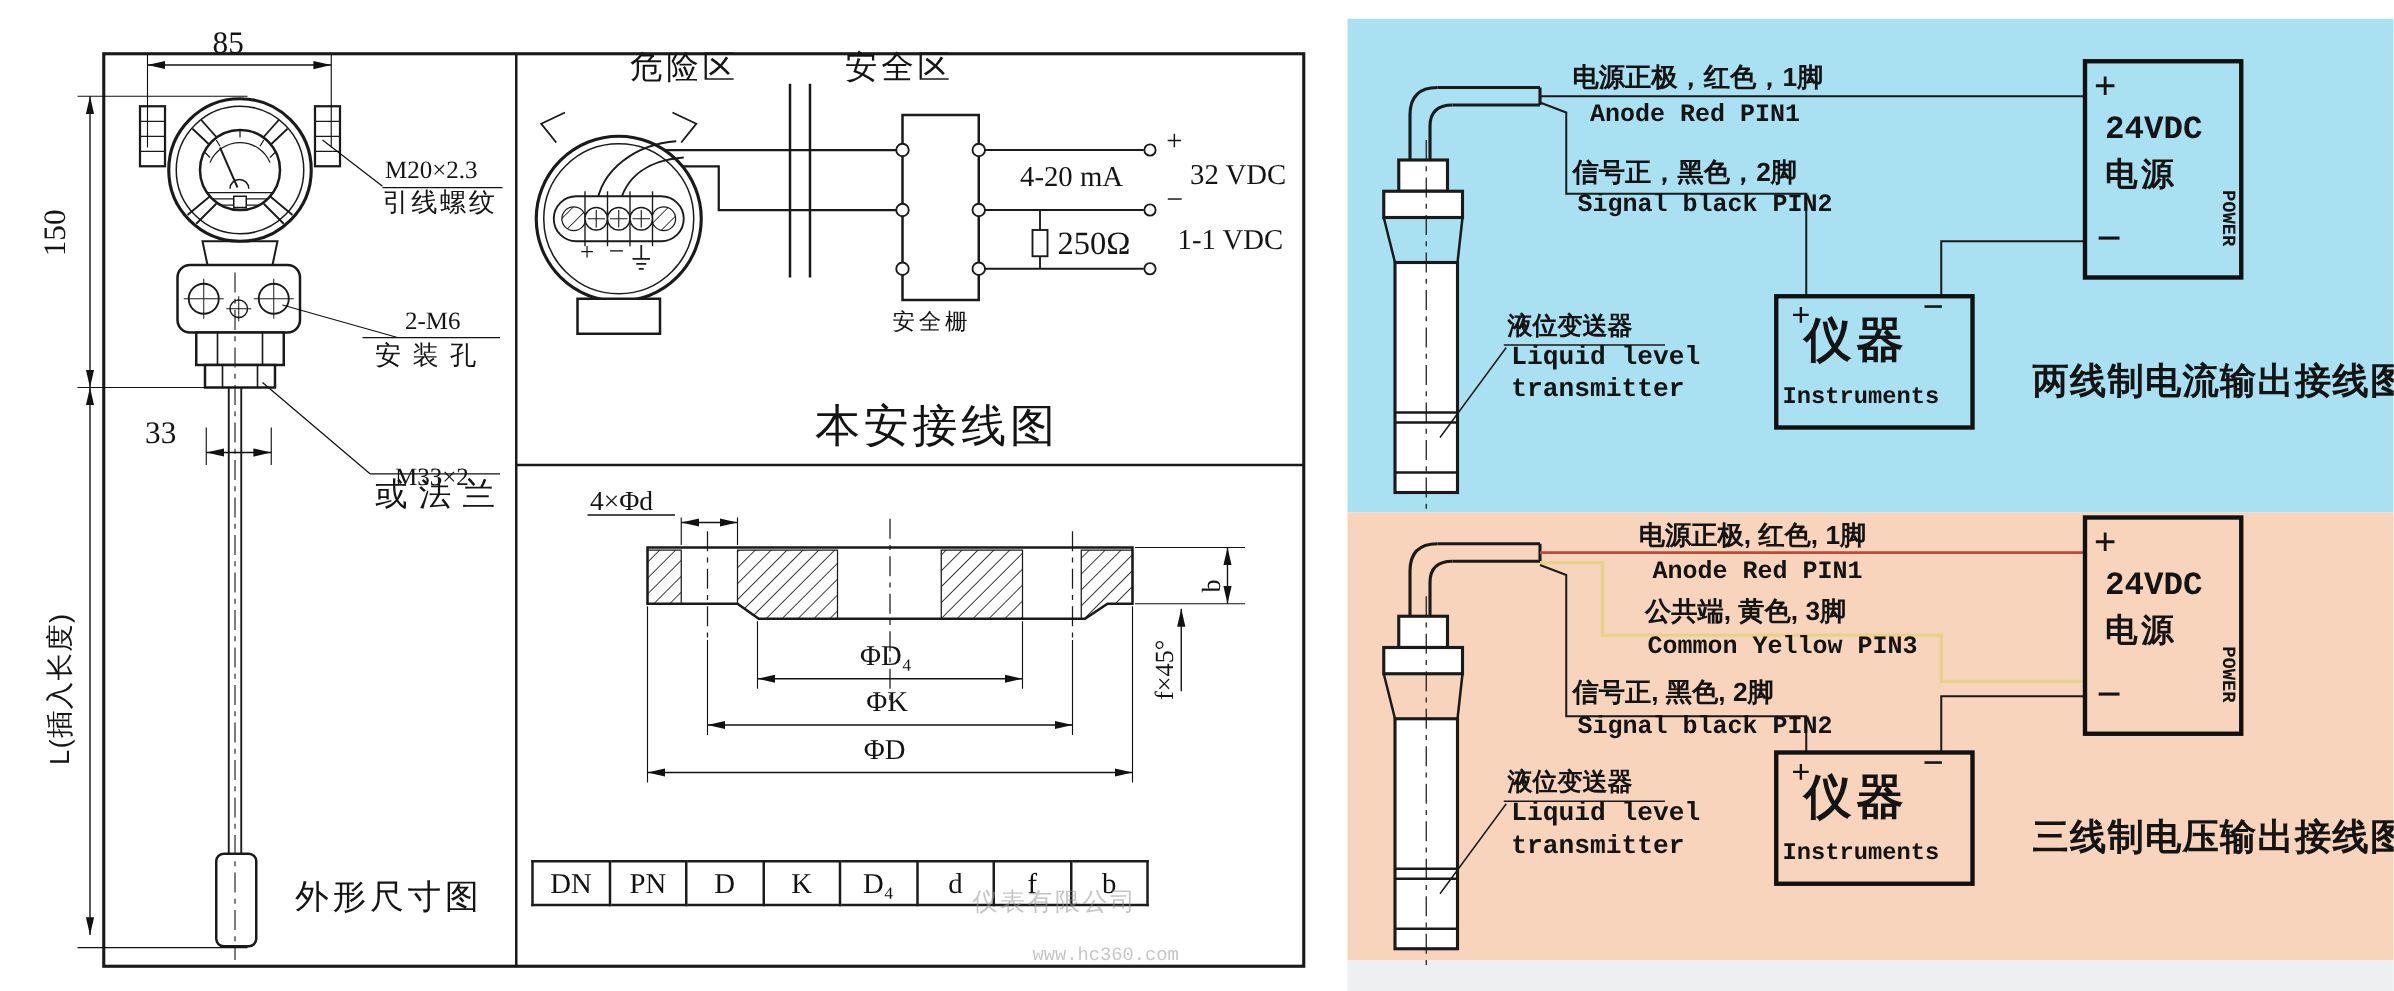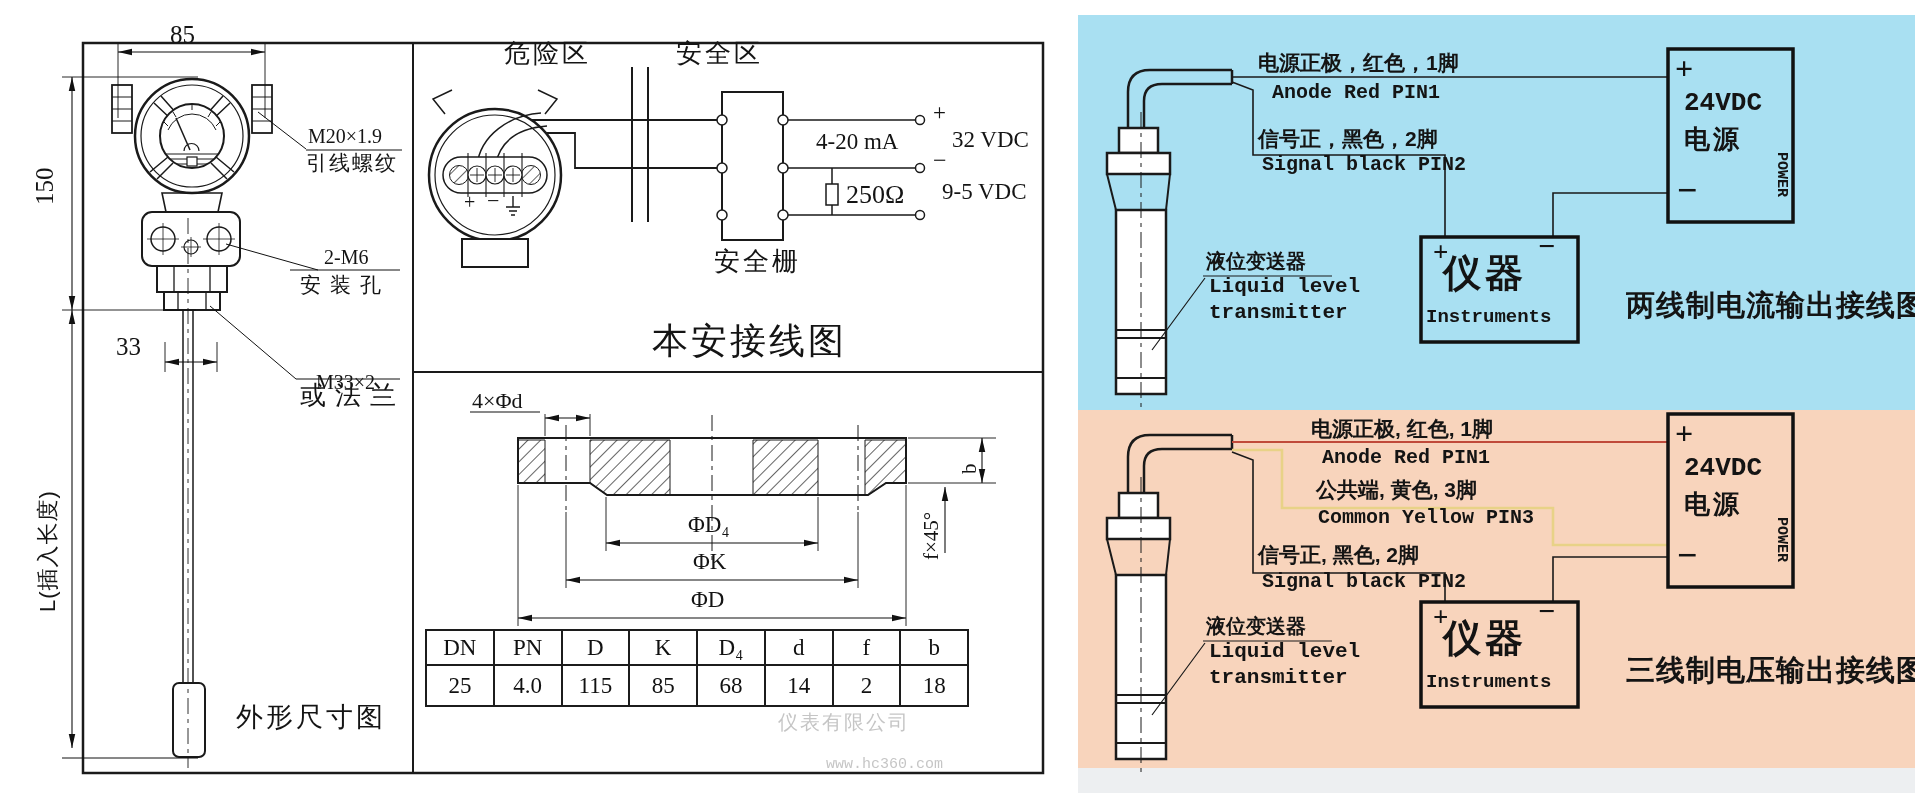--- a/index.html
+++ b/index.html
@@ -7,21 +7,21 @@
          font-family:"Liberation Sans",sans-serif;color:#111;padding-left:20px;}
   svg{position:absolute;left:0;top:0;}
   .t{position:absolute;white-space:nowrap;line-height:1.05;color:#141414;}
   .ser{font-family:"Liberation Serif",serif;}
   .mono{font-family:"Liberation Mono",monospace;}
   .cjk{font-family:"Liberation Sans",sans-serif;}
   .b{font-weight:700;}
   .rot-ccw{transform:rotate(-90deg);transform-origin:0 0;}
   .rot-cw{transform:rotate(90deg);transform-origin:0 0;}
   .wm{color:rgba(150,150,150,.55);}
-  table.flg{position:absolute;left:425px;top:629px;width:544px;border-collapse:collapse;
+  table.flg{position:absolute;left:425px;top:688px;width:494px;border-collapse:collapse;
             table-layout:fixed;font-family:"Liberation Serif",serif;font-size:23px;}
   table.flg td{border:2px solid #1c1c1c;text-align:center;padding:0;}
   table.flg tr.hd td{height:33px;}
   table.flg tr.dr td{height:39px;}
 </style>
 </head>
 <body>
 
 <div id="stage">
 
@@ -189,71 +189,61 @@
       <path d="M1553 602 V557 H1668"></path>
       <path d="M1152 715 L1205 643 M1203 641 H1332" stroke-width="1.2"></path>
     </g>
     <rect x="1421" y="602" width="157" height="105" fill="none" stroke="#111" stroke-width="3.5"></rect>
     <rect x="1668" y="414" width="125" height="173" fill="none" stroke="#111" stroke-width="3.5"></rect>
   </g>
 </svg>
 
 <div class="t ser" style="left:170px;top:22px;font-size:25px">85</div>
 <div class="t ser rot-ccw" style="left:32px;top:205px;font-size:25px">150</div>
-<div class="t ser" style="left:308px;top:126px;font-size:20px">M20×1.9</div>
+<div class="t ser" style="left:308px;top:126px;font-size:20px">M20×2.3</div>
 <div class="t cjk" style="left:306px;top:152px;font-size:21px;letter-spacing:2px">引线螺纹</div>
 <div class="t ser" style="left:324px;top:247px;font-size:20px">2-M6</div>
 <div class="t cjk" style="left:300px;top:274px;font-size:21px;letter-spacing:9px">安装孔</div>
 <div class="t ser" style="left:116px;top:334px;font-size:25px">33</div>
 <div class="t ser" style="left:316px;top:372px;font-size:20px">M33×2</div>
 <div class="t cjk" style="left:300px;top:382px;font-size:26px;letter-spacing:9px">或法兰</div>
 <div class="t cjk rot-ccw" style="left:36px;top:612px;font-size:22px;letter-spacing:1px">L(插入长度)</div>
 <div class="t cjk" style="left:236px;top:703px;font-size:27px;letter-spacing:3px">外形尺寸图</div>
 
 <div class="t cjk" style="left:504px;top:40px;font-size:26px;letter-spacing:3px">危险区</div>
 <div class="t cjk" style="left:676px;top:40px;font-size:26px;letter-spacing:3px">安全区</div>
 <div class="t ser" style="left:464px;top:192px;font-size:20px">+</div>
 <div class="t ser" style="left:487px;top:189px;font-size:22px">−</div>
 <div class="t ser" style="left:816px;top:130px;font-size:23px">4-20 mA</div>
 <div class="t ser" style="left:952px;top:128px;font-size:23px">32 VDC</div>
-<div class="t ser" style="left:942px;top:180px;font-size:23px">9-5 VDC</div>
+<div class="t ser" style="left:942px;top:180px;font-size:23px">1-1 VDC</div>
 <div class="t ser" style="left:846px;top:181px;font-size:26px">250Ω</div>
 <div class="t ser" style="left:933px;top:101px;font-size:23px">+</div>
 <div class="t ser" style="left:933px;top:148px;font-size:24px">−</div>
-<div class="t cjk" style="left:714px;top:248px;font-size:26px;letter-spacing:3px">安全栅</div>
+<div class="t cjk" style="left:714px;top:248px;font-size:18px;letter-spacing:3px">安全栅</div>
 <div class="t cjk" style="left:652px;top:322px;font-size:36px;letter-spacing:3px">本安接线图</div>
 
 <div class="t ser" style="left:472px;top:389px;font-size:22px">4×Φd</div>
 <div class="t ser" style="left:688px;top:513px;font-size:23px">ΦD₄</div>
 <div class="t ser" style="left:693px;top:550px;font-size:23px">ΦK</div>
 <div class="t ser" style="left:691px;top:588px;font-size:23px">ΦD</div>
 <div class="t ser rot-ccw" style="left:958px;top:474px;font-size:21px">b</div>
 <div class="t ser rot-ccw" style="left:920px;top:560px;font-size:21px">f×45°</div>
 
 <table class="flg">
   <tbody>
         <tr class="hd">
     <td>DN</td>
     <td>PN</td>
     <td>D</td>
     <td>K</td>
     <td>D₄</td>
     <td>d</td>
     <td>f</td>
     <td>b</td>
-  </tr>
-  <tr class="dr">
-    <td>25</td>
-    <td>4.0</td>
-    <td>115</td>
-    <td>85</td>
-    <td>68</td>
-    <td>14</td>
-    <td>2</td>
-    <td>18</td>
   </tr>
 </tbody>
     </table>
 
 <div class="t cjk wm" style="left:778px;top:712px;font-size:20px;letter-spacing:2px">仪表有限公司</div>
 <div class="t mono wm" style="left:826px;top:757px;font-size:15px">www.hc360.com</div>
 
 <div class="t cjk b" style="left:1258px;top:52px;font-size:21px">电源正极，红色，1脚</div>
 <div class="t mono b" style="left:1272px;top:82px;font-size:20px">Anode Red PIN1</div>
 <div class="t cjk b" style="left:1258px;top:128px;font-size:21px">信号正，黑色，2脚</div>

